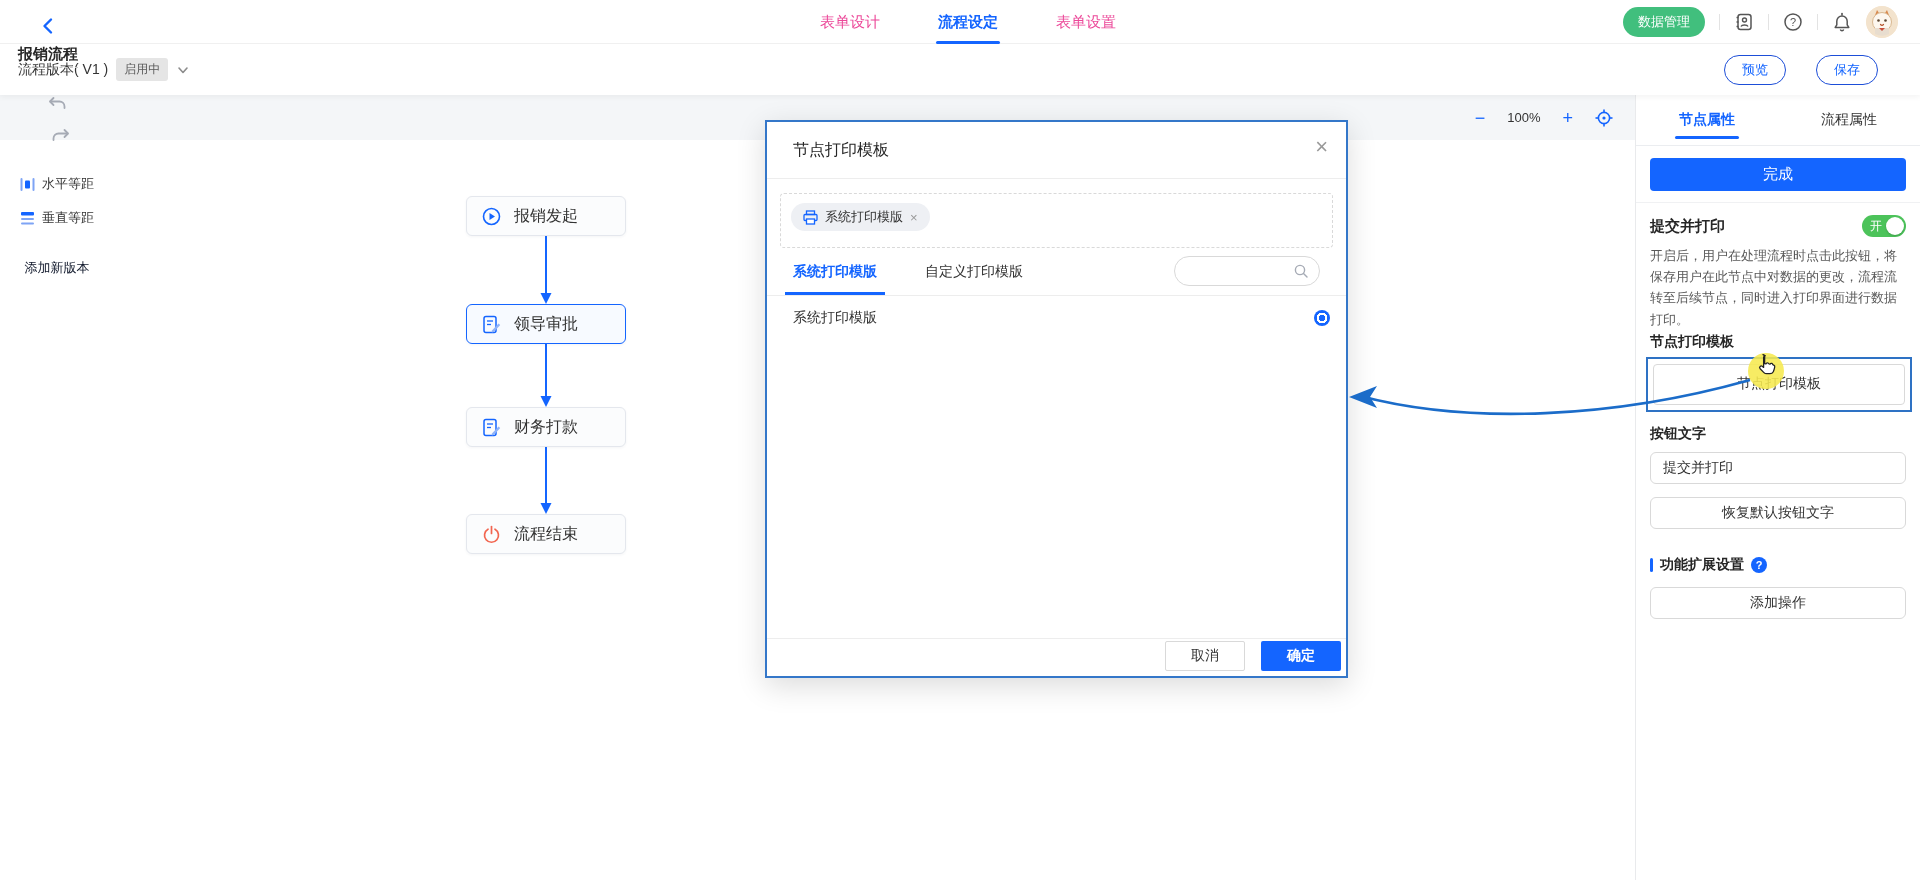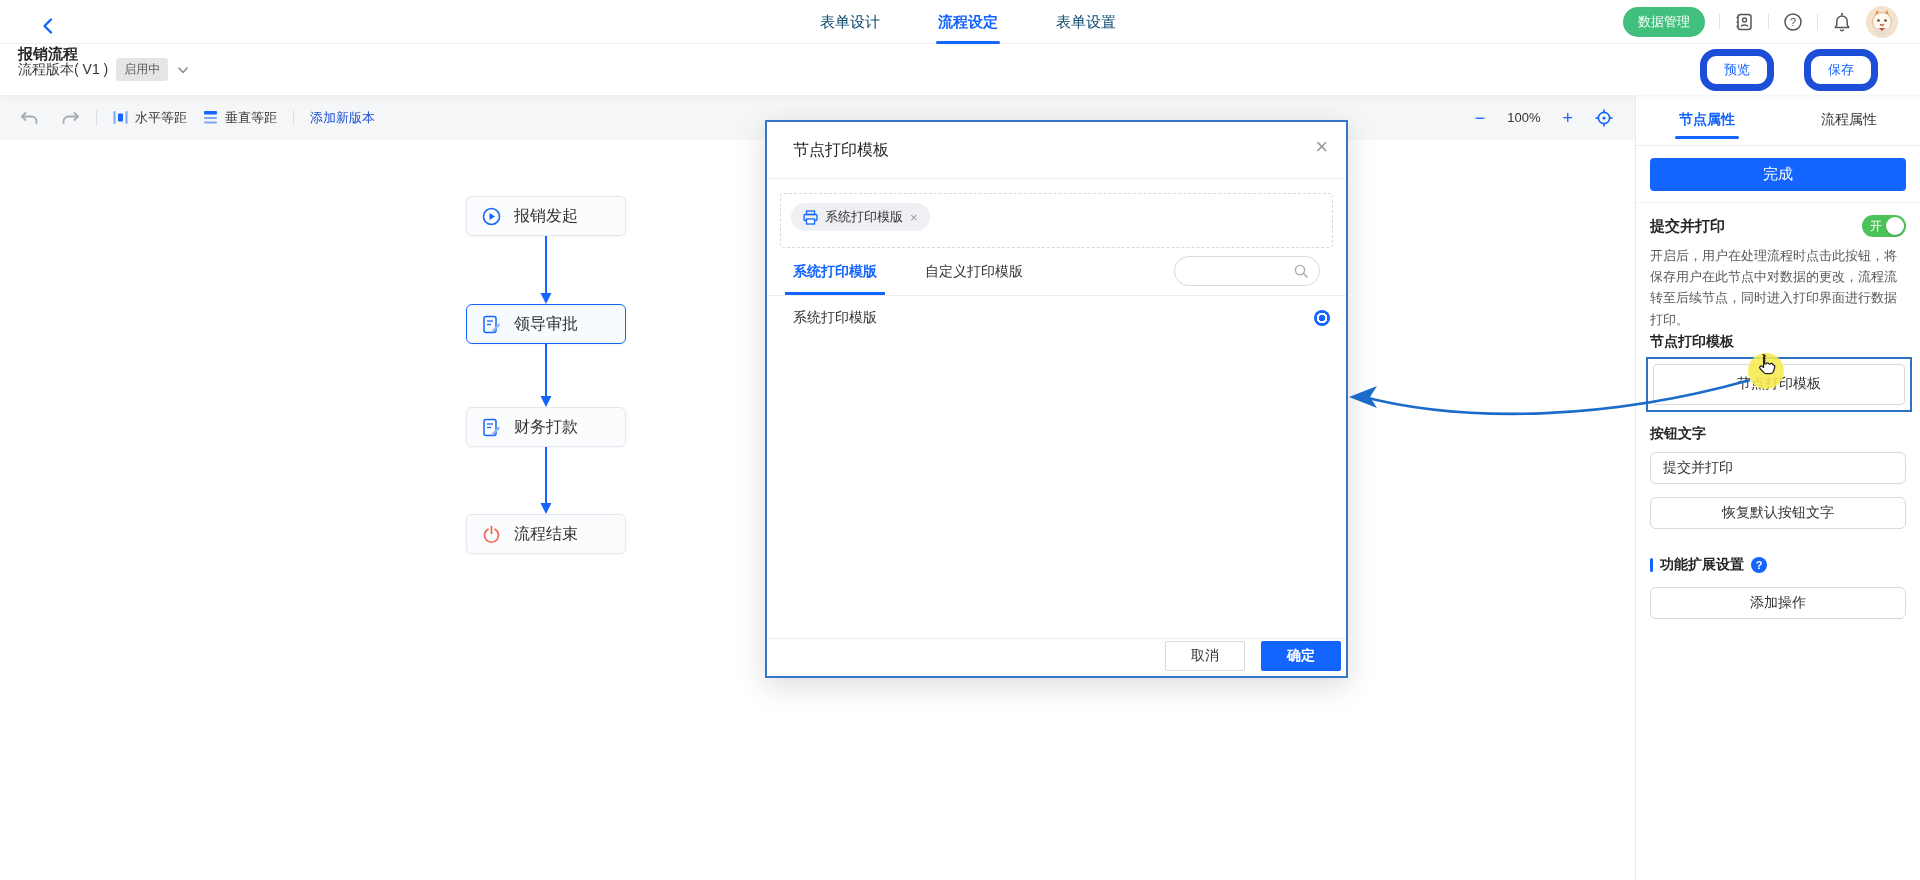--- a/index.html
+++ b/index.html
@@ -9,48 +9,48 @@
 
   
   .header { position:absolute; left:0; top:0; width:1920px; height:44px; background:#fff;
             border-bottom:1px solid #f0f0f0; z-index:30; }
   .header-left { position:absolute; left:18px; top:17px; height:44px; display:flex; align-items:center; gap:10px;flex-direction:column; }
   .back-btn { display:flex; align-items:center; cursor:pointer; }
   .header-title { font-size:15px; font-weight:700; color:#262626; padding-bottom:3px;
                   border-bottom:1px dashed #c9c9c9; }
   .header-tabs { position:absolute; left:968px; top:0; transform:translateX(-50%); height:44px;
                  display:flex; gap:58px; align-items:center; }
-  .h-tab { position:relative; height:44px; display:flex; align-items:center; font-size:15px; color:#0c4a6e; cursor:pointer; }
+  .h-tab { position:relative; height:44px; display:flex; align-items:center; font-size:15px; color:#ec4899; cursor:pointer; }
   .h-tab.active { color:#1465ff; font-weight:600;text-align:center; }
   .h-tab.active::after { content:""; position:absolute; left:50%; transform:translateX(-50%);
                  bottom:0; width:64px; height:3px; background:#1465ff; border-radius:2px; }
   .header-right { position:absolute; right:22px; top:0; height:44px; display:flex; align-items:center; gap:14px; }
   .pill-green { background:#41bf7d; color:#fff; font-size:13px; padding:6px 15px; border-radius:16px; cursor:pointer; }
   .hdr-divider { width:1px; height:16px; background:#e3e3e3; }
   .hdr-icon { display:flex; align-items:center; justify-content:center; cursor:pointer; }
   .avatar { width:32px; height:32px; border-radius:50%; background:#f6e7d3; overflow:hidden;
             display:flex; align-items:center; justify-content:center; cursor:pointer; }
 
   
   .version-bar { position:absolute; left:0; top:44px; width:1920px; height:51px; background:#fff;
                  box-shadow:0 2px 6px rgba(0,0,0,.05); z-index:25; }
   .vb-left { position:absolute; left:18px; top:0; height:51px; display:flex; align-items:center; gap:8px; }
   .vb-label { font-size:14px; color:#333; }
   .vb-badge { background:#e5e5e5; color:#595959; font-size:12px; padding:3px 8px; border-radius:3px;font-family:Liberation Serif, serif; }
   .vb-right { position:absolute; right:42px; top:0; height:51px; display:flex; align-items:center; gap:30px; }
-  .pill-outline { border:7px solid #1d4ed8; color:#1465ff; background:#fff; font-size:13px;
+  .pill-outline { border:1px solid #1d4ed8; color:#1465ff; background:#fff; font-size:13px;
                   padding:5px 17px; border-radius:16px; cursor:pointer; }
 
   
   .canvas { position:absolute; left:0; top:95px; width:1635px; height:785px; background:#fff; }
   .toolbar { position:absolute; left:0; top:0; width:1635px; height:45px; background:#f4f6f8; }
-  .tb-left { position:absolute; left:20px; top:0; height:45px; display:flex; align-items:center; gap:16px; }
+  .tb-left { position:absolute; left:20px; top:0; height:45px; display:flex; align-items:center; gap:16px;flex-direction:column; }
   .tb-btn { display:flex; align-items:center; gap:7px; font-size:13px; color:#333; cursor:pointer; }
   .tb-divider { width:1px; height:16px; background:#dcdfe3; }
-  .tb-link { color:#1d4ed8; font-size:13px; cursor:pointer; }
+  .tb-link { color:#0f172a; font-size:13px; cursor:pointer; }
   .tb-right { position:absolute; right:22px; top:0; height:45px; display:flex; align-items:center; gap:22px; }
   .zoom-sign { color:#1465ff; font-size:18px; cursor:pointer; line-height:1; }
   .zoom-level { font-size:13px; color:#333; }
 
   
   .flow-node { position:absolute; width:160px; height:40px; background:#fbfcfd; border:1px solid #e4e7ed;
                border-radius:6px; display:flex; align-items:center; padding-left:15px; gap:13px;
                box-shadow:0 1px 3px rgba(31,56,88,.05); cursor:pointer; z-index:2; }
   .flow-node.selected { border:1.5px solid #1465ff; background:#f7faff; }
   .node-label { font-size:16px; color:#333; }

